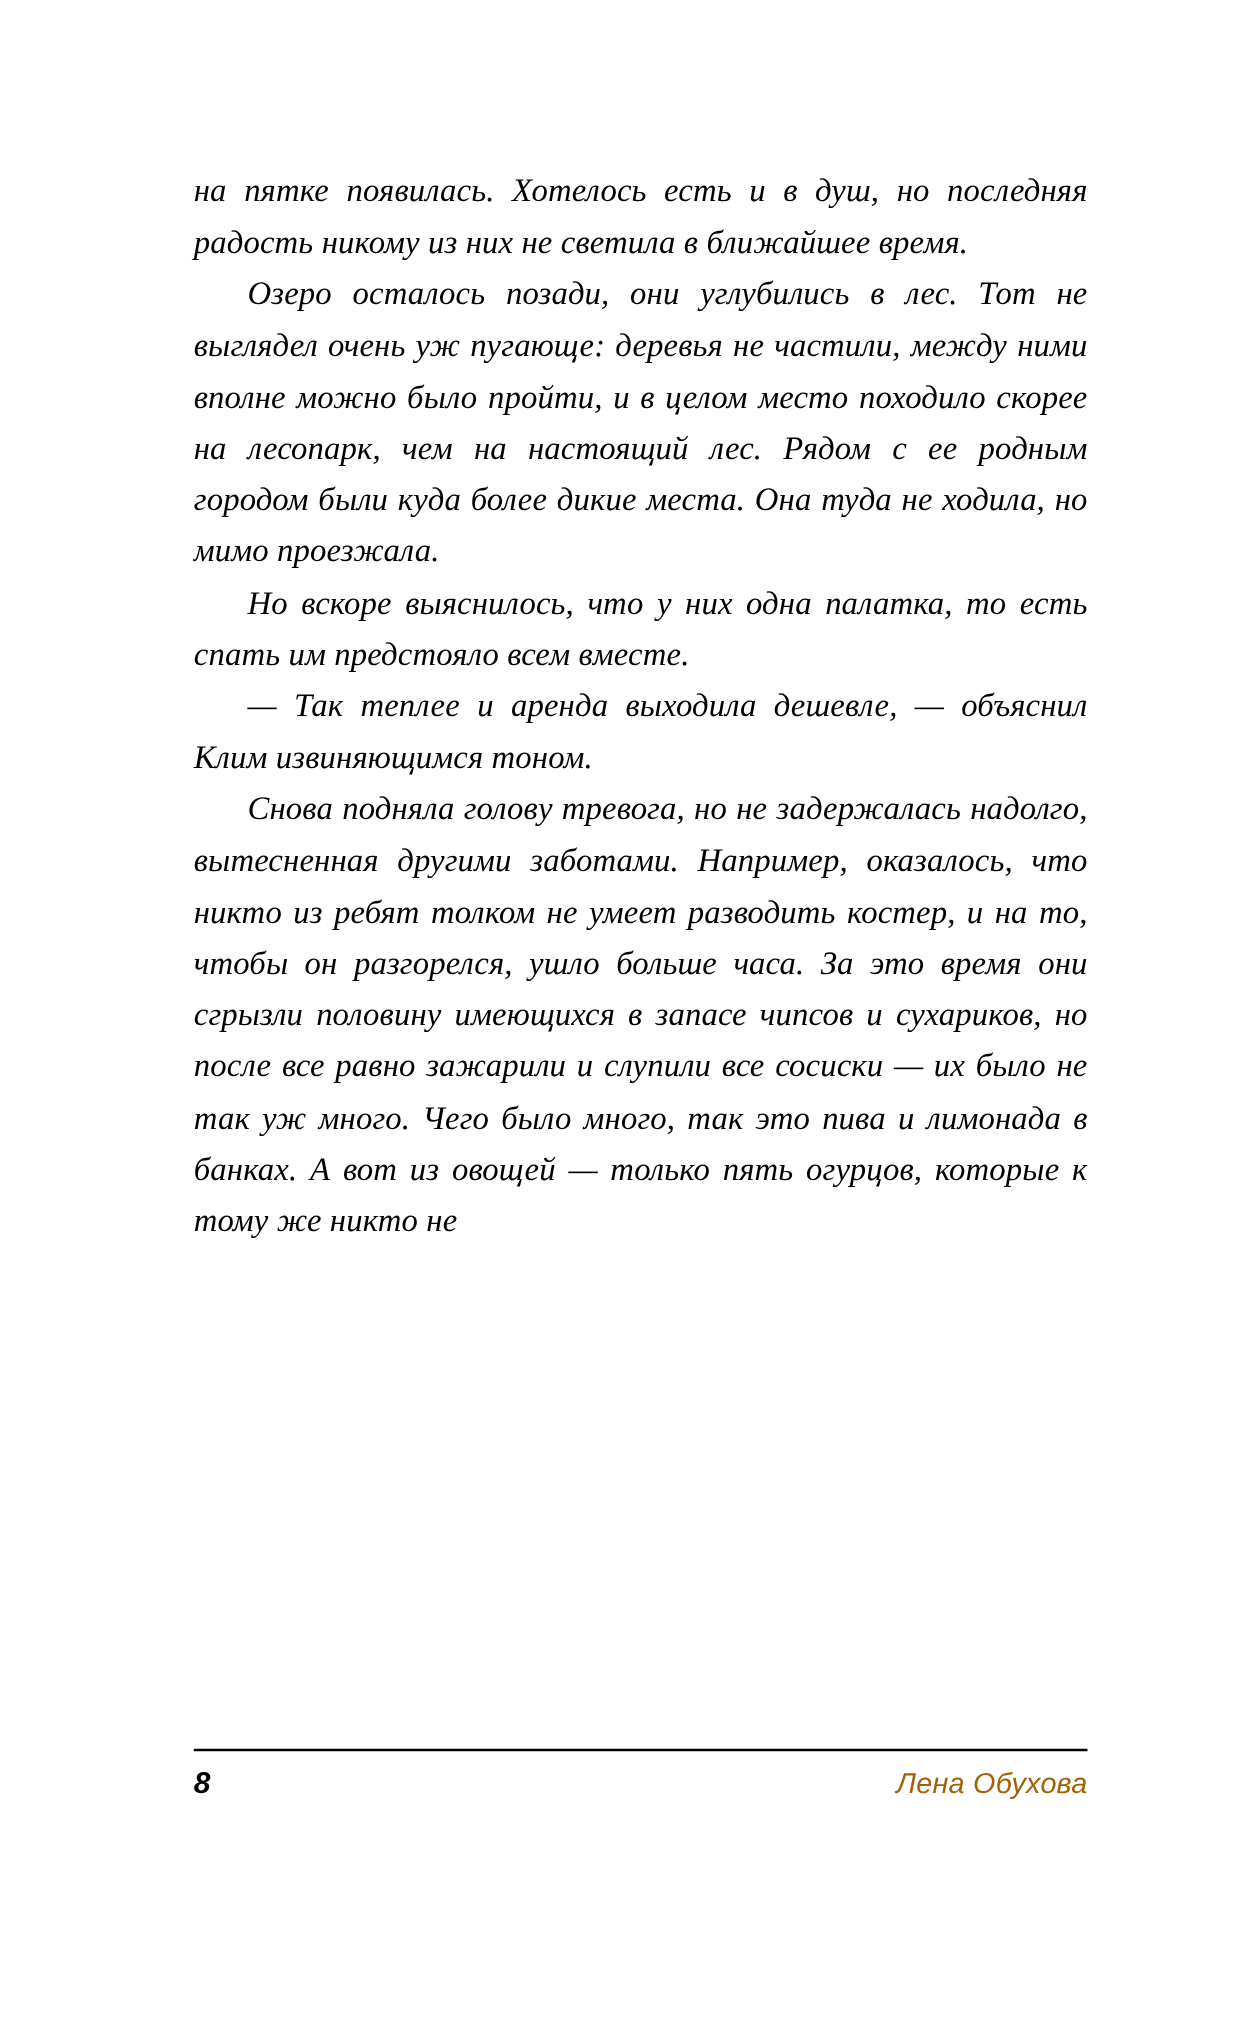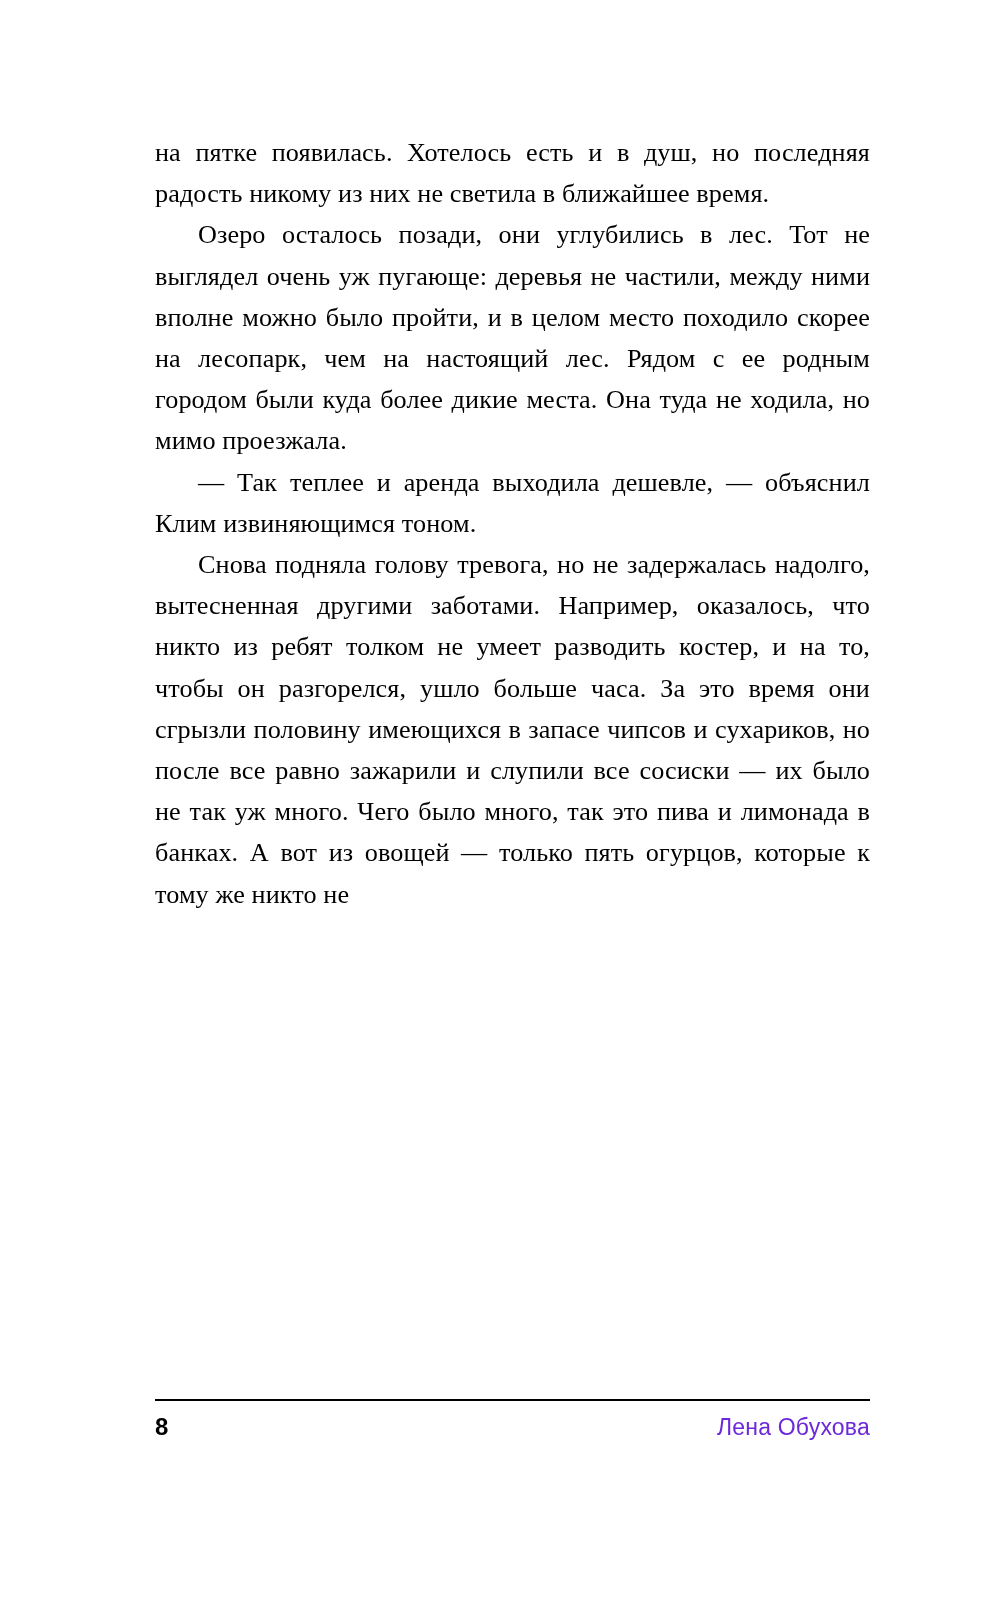--- a/index.html
+++ b/index.html
@@ -12,20 +12,21 @@
     height: 1616px;
     font-family: "Liberation Serif", serif;
     color: #000000;
     overflow: hidden;
   }
   .page {
     position: relative;
     width: 1000px;
     height: 1616px;
     box-sizing: border-box;
+    font-style: italic;
   }
   .text-block {
     position: absolute;
     left: 155px;
     top: 132px;
     width: 715px;
   }
   .para {
     margin: 0;
     font-size: 26.2px;
@@ -57,32 +58,33 @@
   }
   .page-number {
     font-family: "Liberation Sans", sans-serif;
     font-size: 24px;
     font-weight: bold;
     color: #000000;
   }
   .author-name {
     font-family: "Liberation Sans", sans-serif;
     font-size: 23px;
-    color: #6d28d9;
+    color: #a16207;
     letter-spacing: 0.2px;
   }
 </style>
 </head>
 <body>
 
 <div class="page">
 
   <div class="text-block">
     <p class="para">на пятке появилась. Хотелось есть и в душ, но последняя радость никому из них не светила в ближайшее время.</p>
     <p class="para indented">Озеро осталось позади, они углубились в лес. Тот не выглядел очень уж пугающе: деревья не частили, между ними вполне можно было пройти, и в целом место походило скорее на лесопарк, чем на настоящий лес. Рядом с ее родным городом были куда более дикие места. Она туда не ходила, но мимо проезжала.</p>
+    <p class="para indented">Но вскоре выяснилось, что у них одна палатка, то есть спать им предстояло всем вместе.</p>
     <p class="para indented">— Так теплее и аренда выходила дешевле, — объяснил Клим извиняющимся тоном.</p>
     <p class="para indented">Снова подняла голову тревога, но не задержалась надолго, вытесненная другими заботами. Например, оказалось, что никто из ребят толком не умеет разводить костер, и на то, чтобы он разгорелся, ушло больше часа. За это время они сгрызли половину имеющихся в запасе чипсов и сухариков, но после все равно зажарили и слупили все сосиски — их было не так уж много. Чего было много, так это пива и лимонада в банках. А вот из овощей — только пять огурцов, которые к тому же никто не</p>
   </div>
 
   <div class="footer">
     <div class="footer-rule"></div>
     <div class="footer-row">
       <span class="page-number">8</span>
       <span class="author-name">Лена Обухова</span>
     </div>

